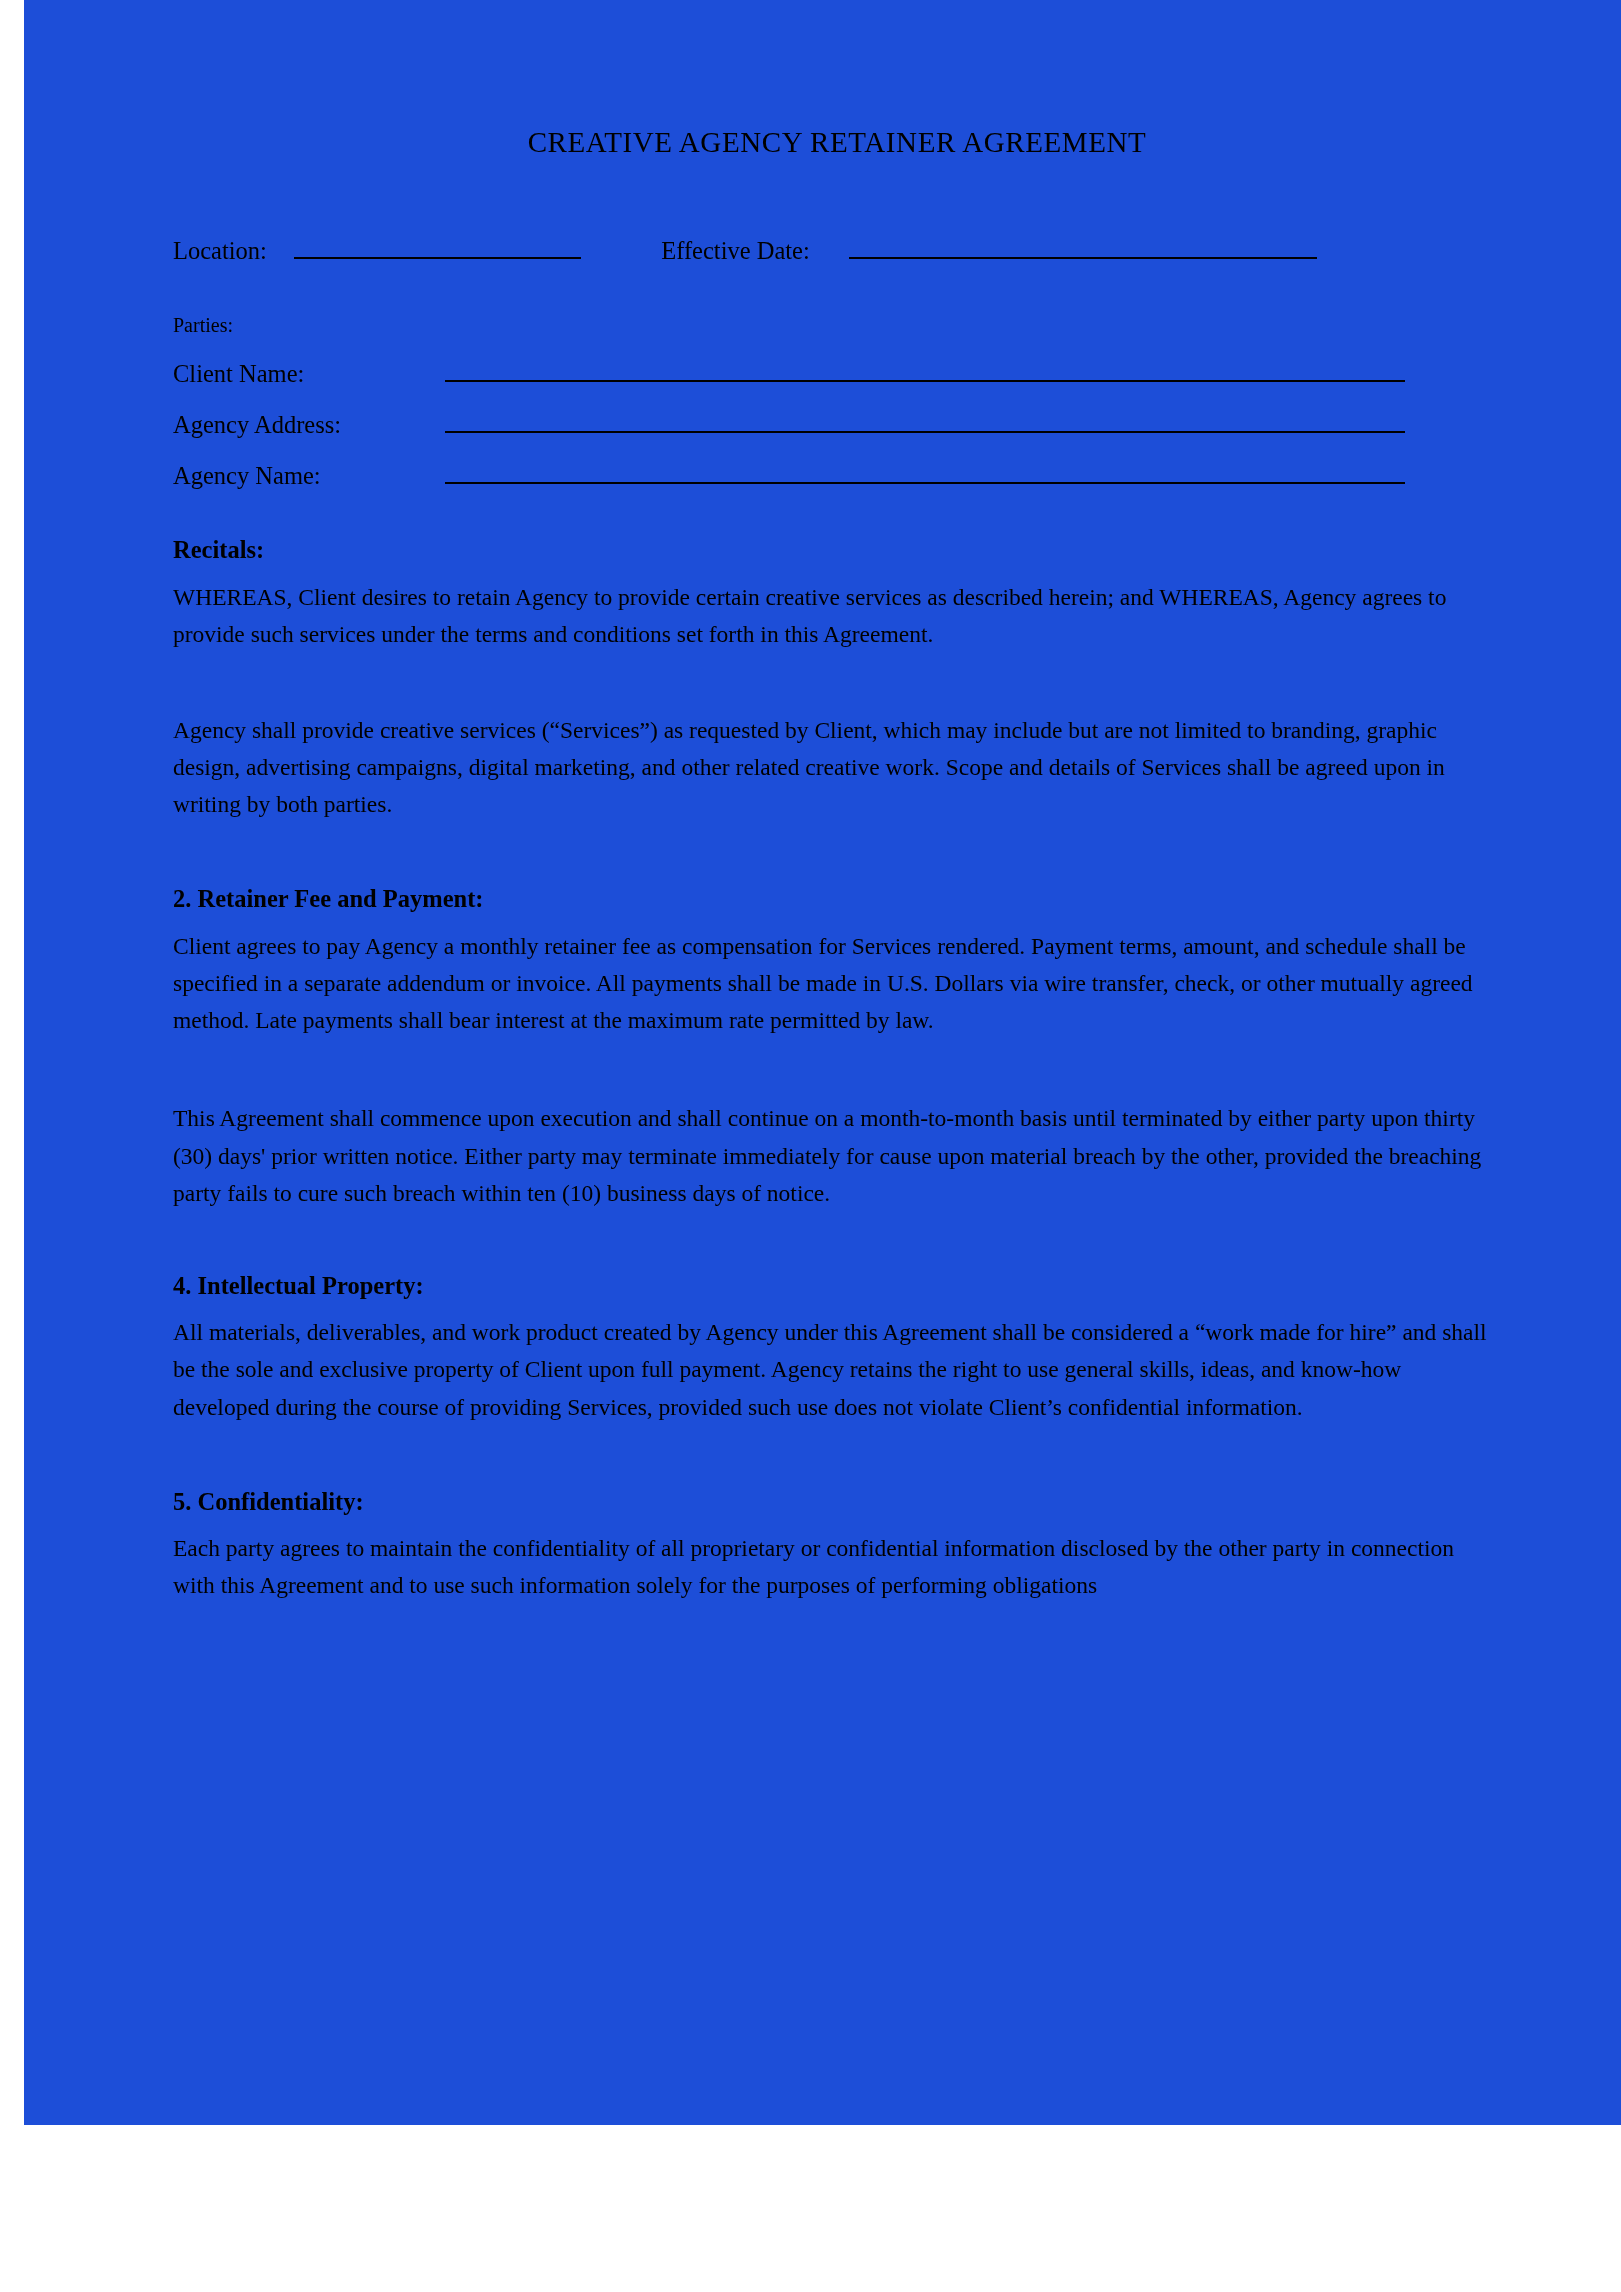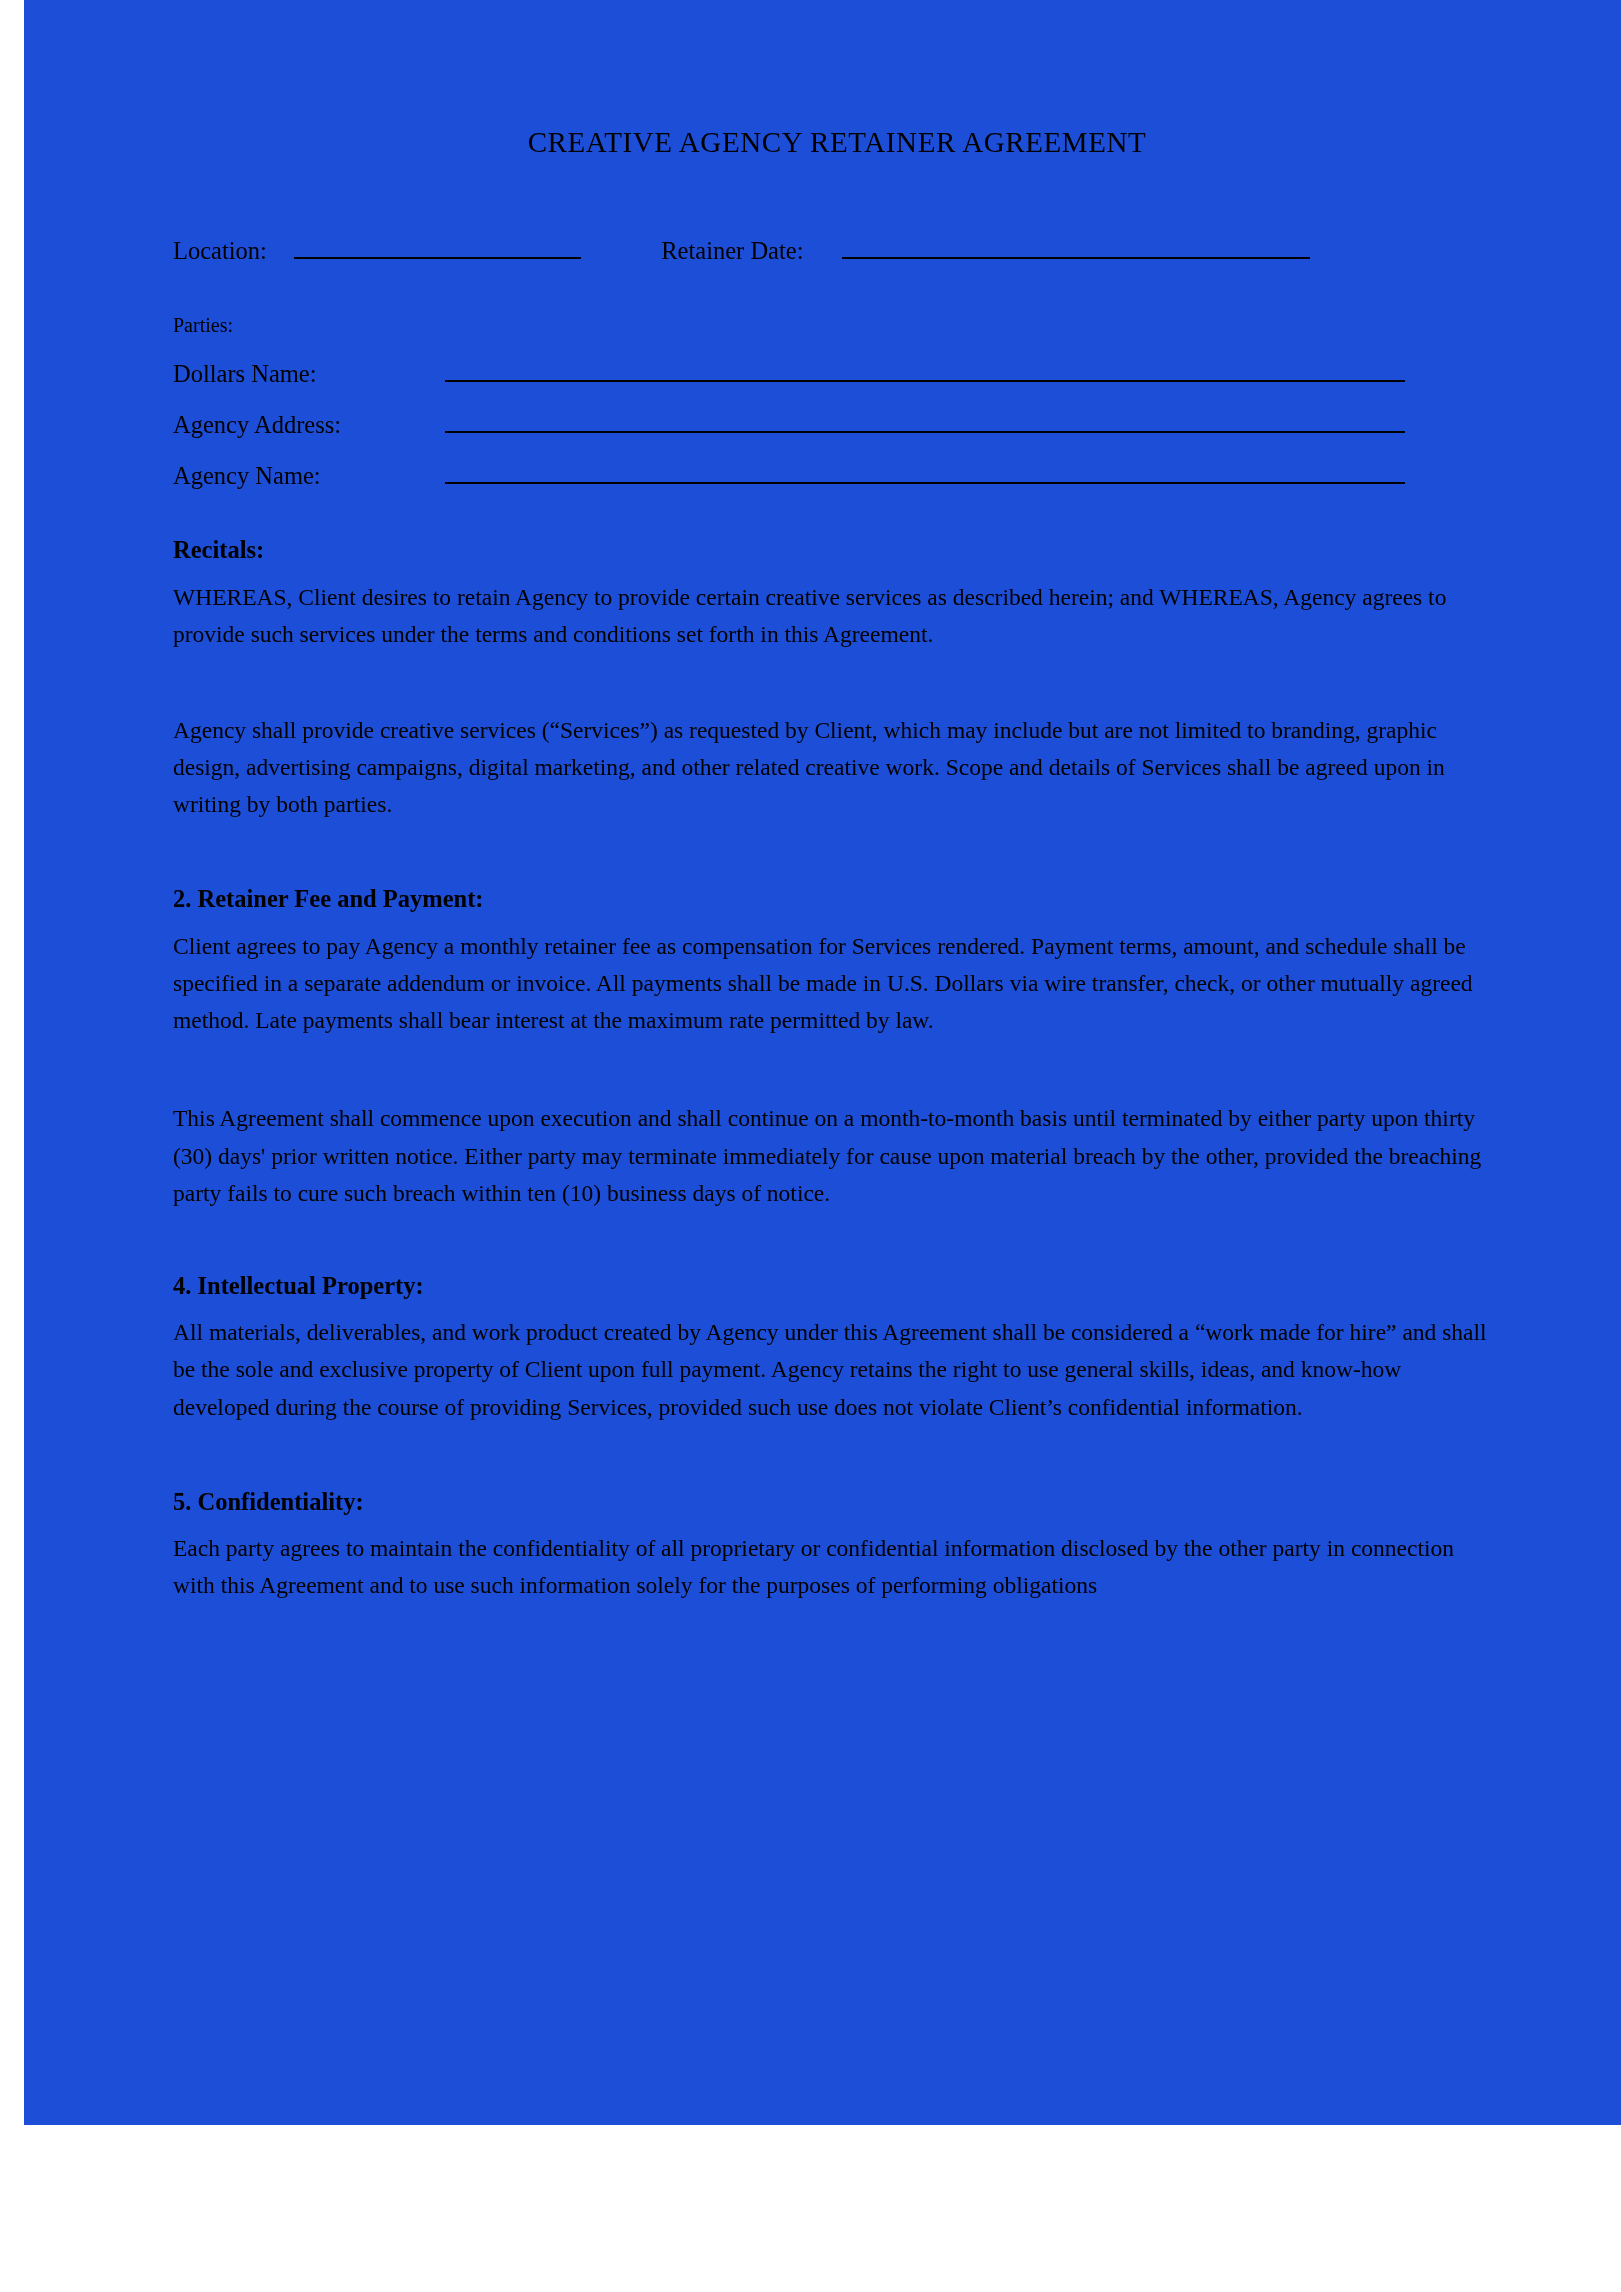--- a/index.html
+++ b/index.html
@@ -126,28 +126,28 @@
 
 <div class="page">
   <div class="content">
 
     <h1 class="doc-title">CREATIVE AGENCY RETAINER AGREEMENT</h1>
 
     <div class="header-row">
       <span class="header-label">Location:</span>
       <span class="rule rule-location"></span>
       <span class="header-gap"></span>
-      <span class="header-label">Retainer Date:</span>
+      <span class="header-label">Effective Date:</span>
       <span class="rule rule-effdate"></span>
     </div>
 
     <div class="parties-heading">Parties:</div>
 
     <div class="party-row">
-      <span class="party-label">Dollars Name:</span>
+      <span class="party-label">Client Name:</span>
       <span class="party-rule"></span>
     </div>
 
 
     <div class="party-row">
       <span class="party-label">Agency Address:</span>
       <span class="party-rule"></span>
     </div>
 
     <div class="party-row">

